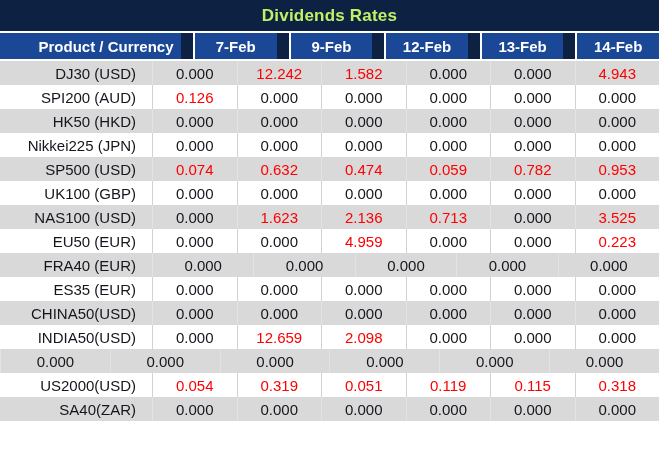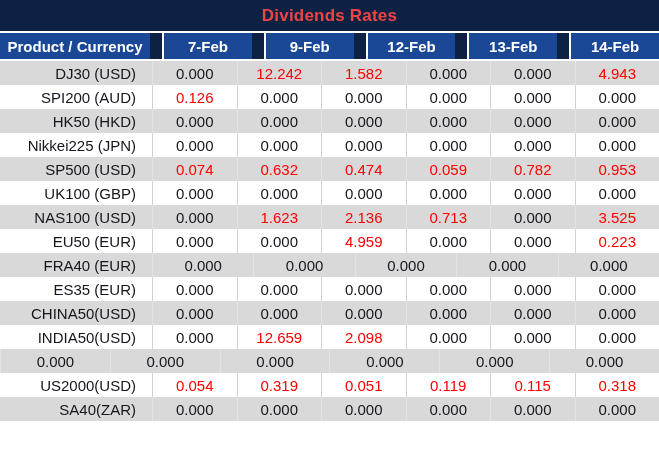--- a/index.html
+++ b/index.html
@@ -14,21 +14,21 @@
   .app {
     width: 659px;
     height: 452px;
     display: flex;
     flex-direction: column;
   }
   .title-bar {
     height: 31px;
     flex: 0 0 31px;
     background: var(--title-bar, #0d2143);
-    color: #ef4444;
+    color: #bef264;
     font-size: 17px;
     font-weight: bold;
     display: flex;
     align-items: center;
     justify-content: center;
     letter-spacing: 0.2px;
   }
   .header-row {
     height: 30px;
     flex: 0 0 30px;
@@ -49,20 +49,21 @@
     justify-content: center;
     border-left: 2px solid var(--border-white, #ffffff);
     margin-left: 12px;
     white-space: nowrap;
   }
   .header-cell.product-header {
     margin-left: 0;
     border-left: none;
     flex: 0 0 150px;
     width: 150px;
+    padding-left: 31px;
   }
   .header-cell.date-header {
     flex: 1 1 0;
   }
   .body {
     flex: 1 1 auto;
     background: #ffffff;
   }
   .row {
     height: 24px;

